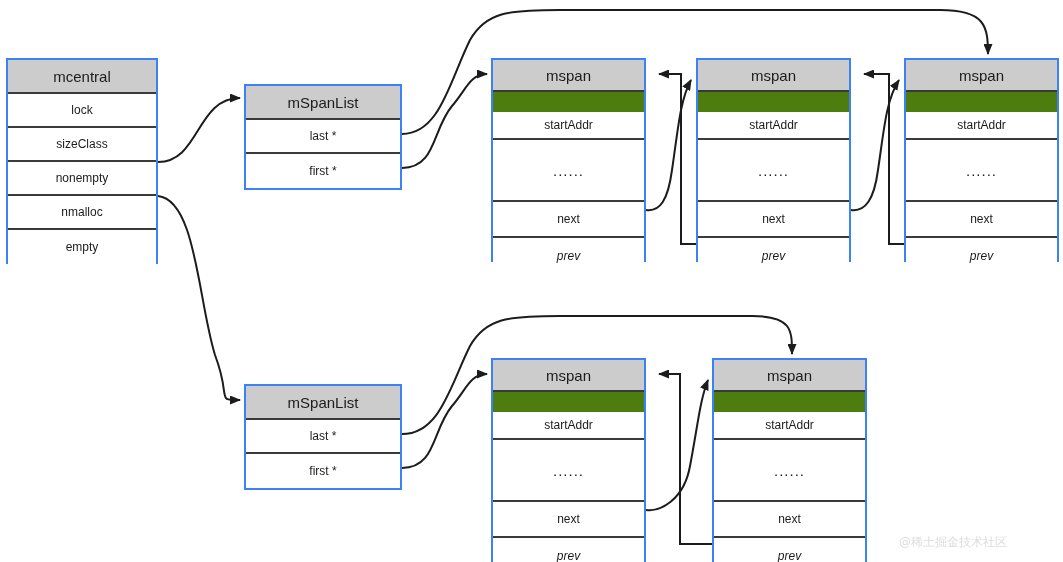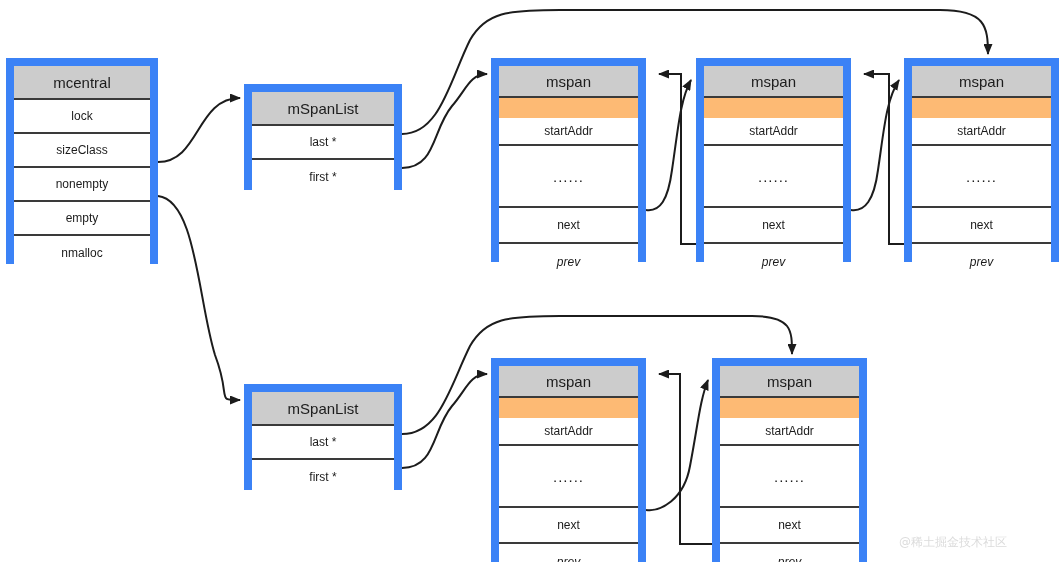--- a/index.html
+++ b/index.html
@@ -9,22 +9,22 @@
     font-family:"Liberation Sans","DejaVu Sans",sans-serif;
     overflow:hidden;
   }
   #canvas{position:relative;width:1063px;height:562px;background:#fff;}
 
   svg#wires{position:absolute;left:0;top:0;width:1063px;height:562px;pointer-events:none;}
 
   .struct{
     position:absolute;
     box-sizing:border-box;
-    border:8px solid #3b82f6;
-    background:#fdba74;
+    border:2px solid #3b82f6;
+    background:#4d7c0f;
   }
   .row{
     box-sizing:border-box;
     display:flex;align-items:center;justify-content:center;
     border-bottom:2px solid #3a3a3a;
     color:#1c1c1c;
     font-size:12px;
     background:#ffffff;
     white-space:nowrap;
   }
@@ -101,22 +101,22 @@
 
       <path d="M712,544 L680,544 L680,374 L659,374" marker-end="url(#ah)"></path>
     </g>
   </svg>
 
   <div class="struct" id="mcentral">
     <div class="row head">mcentral</div>
     <div class="row">lock</div>
     <div class="row">sizeClass</div>
     <div class="row">nonempty</div>
+    <div class="row">nmalloc</div>
     <div class="row">empty</div>
-    <div class="row">nmalloc</div>
   </div>
 
   <div class="struct spanlist" id="spanlist-nonempty">
     <div class="row head">mSpanList</div>
     <div class="row">last *</div>
     <div class="row">first *</div>
   </div>
 
   <div class="struct spanlist" id="spanlist-empty">
     <div class="row head">mSpanList</div>

